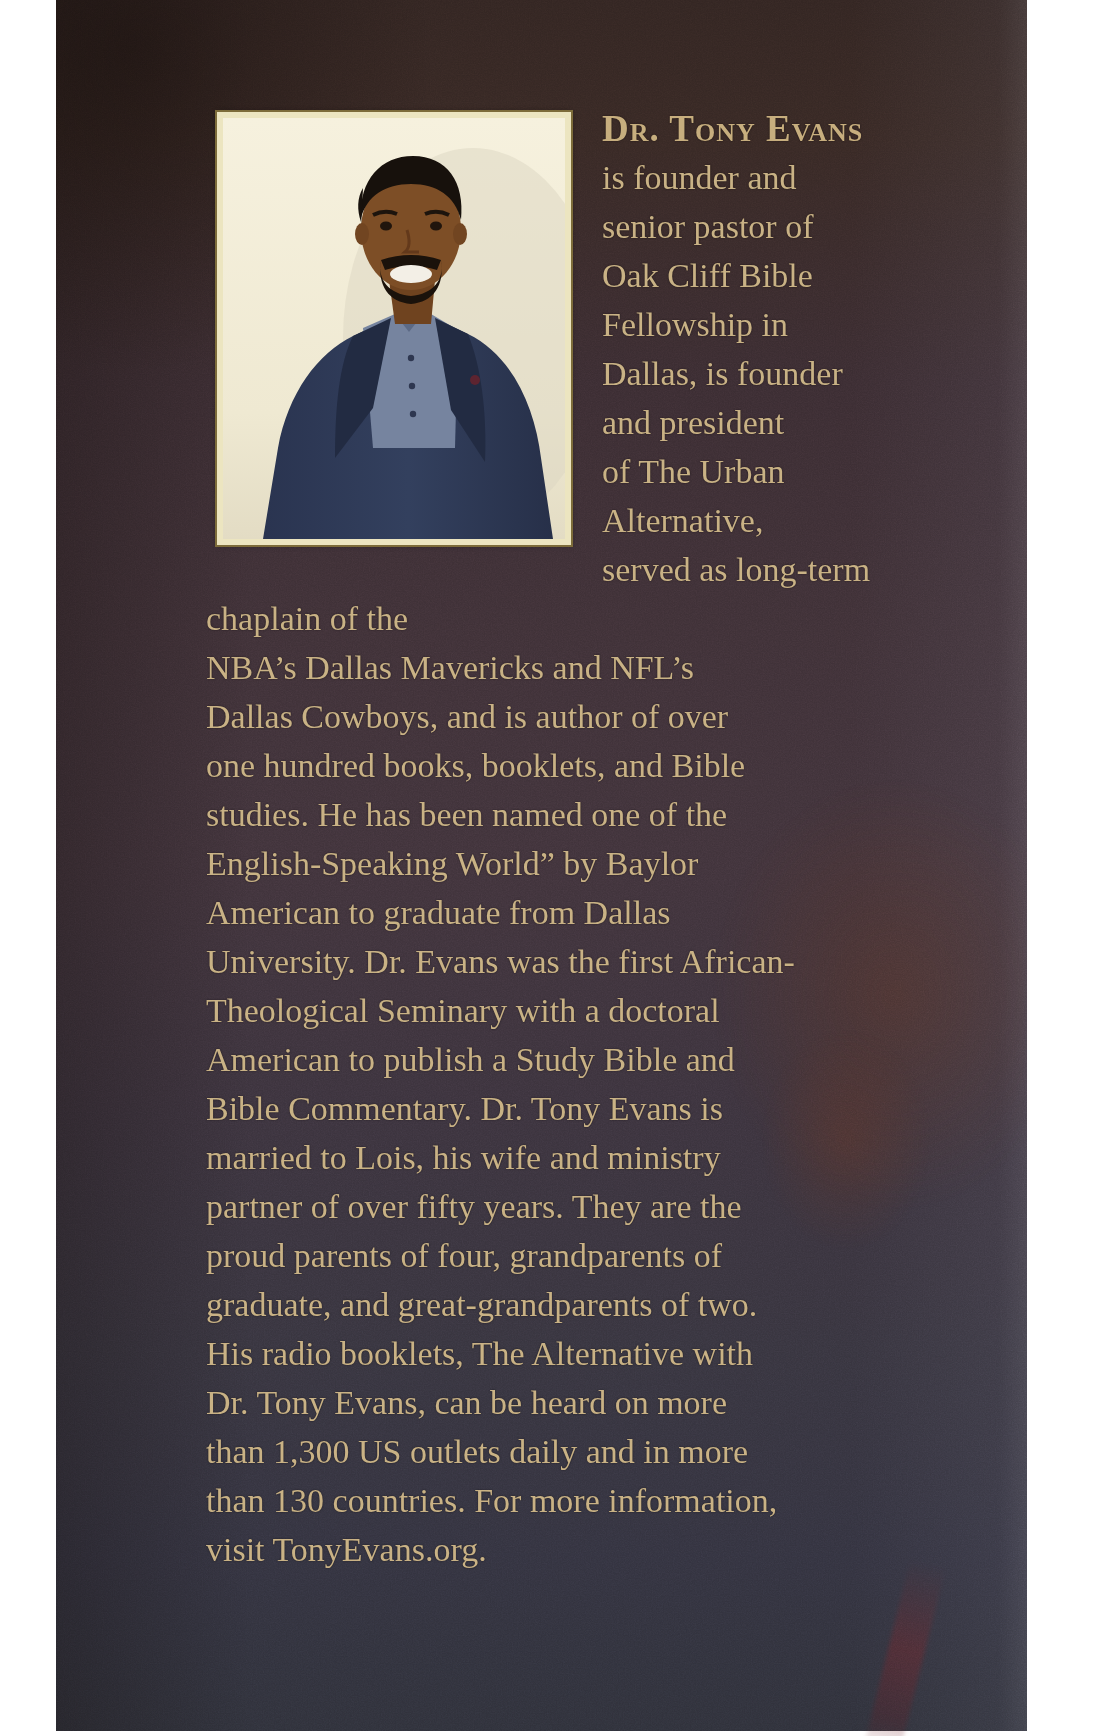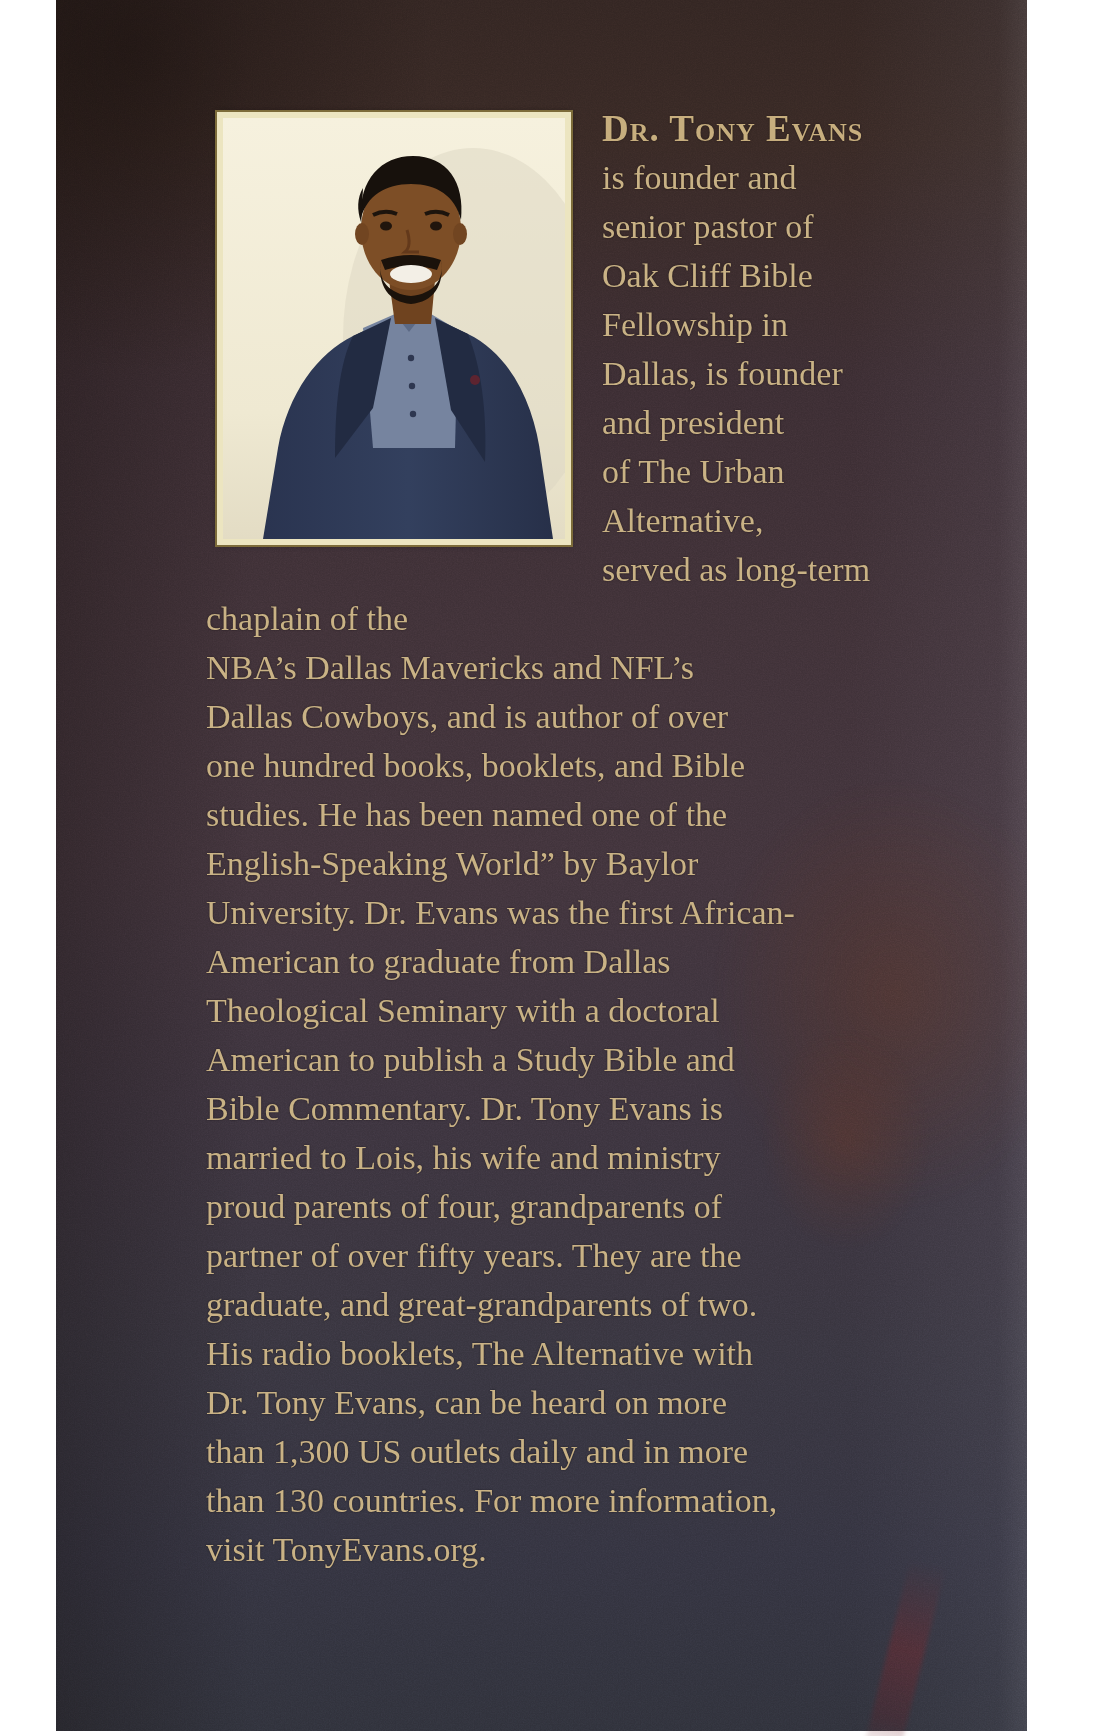--- a/index.html
+++ b/index.html
@@ -144,28 +144,28 @@
         <div class="line"><span>of The Urban</span></div>
         <div class="line"><span>Alternative,</span></div>
       </div>
     <div>
         <div class="line"><span>served as long-term chaplain of the</span></div>
         <div class="line"><span>NBA’s Dallas Mavericks and NFL’s</span></div>
         <div class="line"><span>Dallas Cowboys, and is author of over</span></div>
         <div class="line"><span>one hundred books, booklets, and Bible</span></div>
         <div class="line"><span>studies. He has been named one of the</span></div>
         <div class="line"><span>English-Speaking World” by Baylor</span></div>
+        <div class="line"><span>American to graduate from Dallas</span></div>
         <div class="line"><span>University. Dr. Evans was the first African-</span></div>
-        <div class="line"><span>American to graduate from Dallas</span></div>
         <div class="line"><span>Theological Seminary with a doctoral</span></div>
         <div class="line"><span>American to publish a Study Bible and</span></div>
         <div class="line"><span>Bible Commentary. Dr. Tony Evans is</span></div>
         <div class="line"><span>married to Lois, his wife and ministry</span></div>
+        <div class="line"><span>partner of over fifty years. They are the</span></div>
         <div class="line"><span>proud parents of four, grandparents of</span></div>
-        <div class="line"><span>partner of over fifty years. They are the</span></div>
         <div class="line"><span>graduate, and great-grandparents of two.</span></div>
         <div class="line"><span>His radio booklets, </span><span class="it">The Alternative with</span></div>
         <div class="line"><span class="it">Dr. Tony Evans</span><span>, can be heard on more</span></div>
         <div class="line"><span>than 1,300 US outlets daily and in more</span></div>
         <div class="line"><span>than 130 countries. For more information,</span></div>
         <div class="line"><span>visit TonyEvans.org.</span></div>
       </div>
 
   </section>
 </main>

